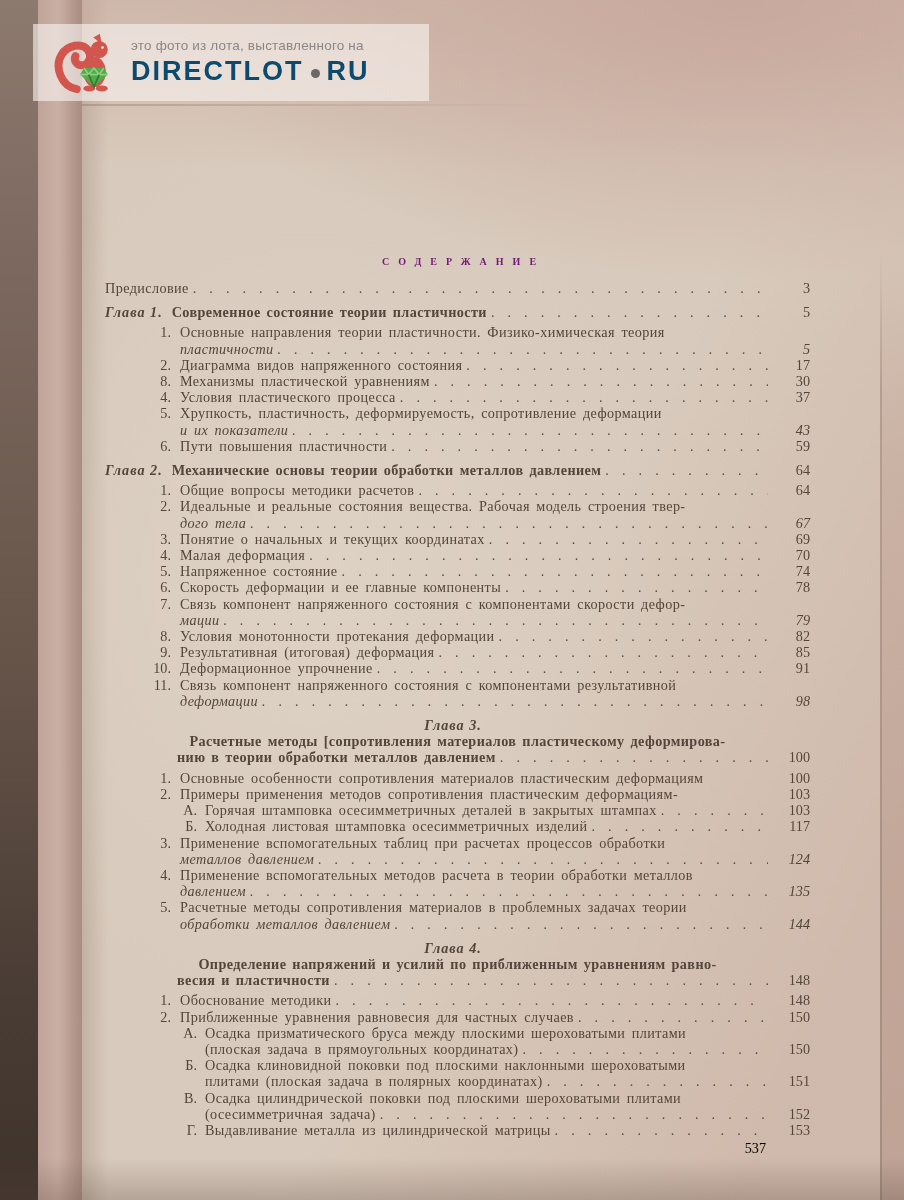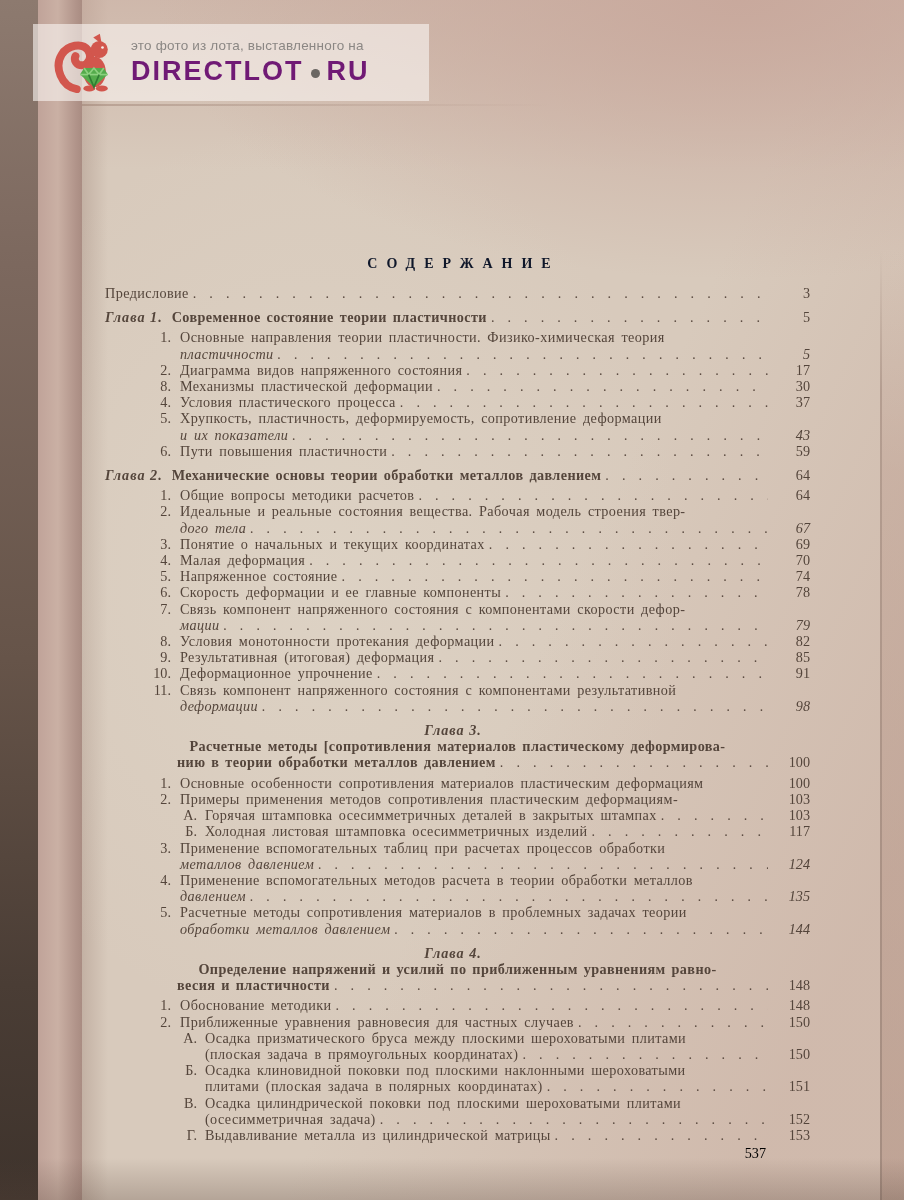--- a/index.html
+++ b/index.html
@@ -48,30 +48,30 @@
   
   .watermark{
     position:absolute;left:33px;top:24px;width:396px;height:77px;
     background:rgba(248,243,240,0.62);
     display:flex;align-items:center;box-sizing:border-box;padding:4px 10px 4px 20px;
   }
   .wm-logo{flex:none;width:66px;height:66px;margin-top:2px;}
   .wm-texts{margin-left:12px;font-family:"Liberation Sans","DejaVu Sans",sans-serif;}
   .wm-caption{font-size:13.5px;color:#8b8784;letter-spacing:0.2px;}
   .wm-brand{display:flex;align-items:center;margin-top:3px;
-    font-weight:bold;font-size:27px;color:#701a75;letter-spacing:2px;}
+    font-weight:bold;font-size:27px;color:#0c4a6e;letter-spacing:2px;}
   .wm-sep{width:9px;height:9px;border-radius:50%;background:#6b6763;margin:3px 7px 0 7px;flex:none;}
   
   .toc{
     position:absolute;left:105px;top:256px;width:705px;
     color:#54453b;font-size:14.2px;
   }
   .toc-title{
-    text-align:center;font-weight:bold;font-size:14px;letter-spacing:9px;
-    color:#0f172a;margin:0 0 13px 12px;
+    text-align:center;font-weight:bold;font-size:10px;letter-spacing:9px;
+    color:#701a75;margin:0 0 13px 12px;
   }
   .r{display:flex;align-items:center;line-height:16.2px;white-space:nowrap;}
   .r .t{flex:none;letter-spacing:0.4px;word-spacing:2.5px;}
   .n{flex:none;width:24px;text-align:right;margin-right:9px;}
   .d{flex:1 1 auto;overflow:hidden;margin:0 6px 0 4px;}
   .d::after{content:". . . . . . . . . . . . . . . . . . . . . . . . . . . . . . . . . . . . . . . . . . . . . . . . . . . . . . . . . . . .";
     letter-spacing:2.5px;word-spacing:4.5px;color:#5c4c42;}
   .nodots .d::after{content:"";}
   .p{flex:none;width:36px;text-align:right;}
   .i1{padding-left:42px;}
@@ -125,21 +125,21 @@
 
   <div class="r i1">
     <span class="n">2.</span>
     <span class="t">Диаграмма видов напряженного состояния</span>
     <span class="d"></span>
     <span class="p">17</span>
   </div>
 
   <div class="r i1">
     <span class="n">8.</span>
-    <span class="t">Механизмы пластической деформации</span>
+    <span class="t">Механизмы пластической уравнениям</span>
     <span class="d"></span>
     <span class="p">30</span>
   </div>
 
   <div class="r i1">
     <span class="n">4.</span>
     <span class="t">Условия пластического процесса</span>
     <span class="d"></span>
     <span class="p">37</span>
   </div>

